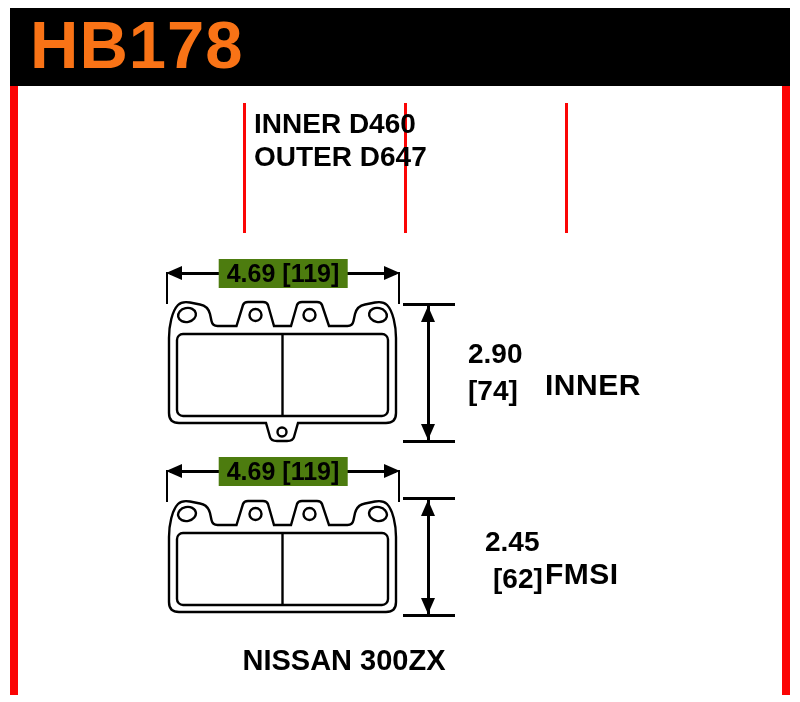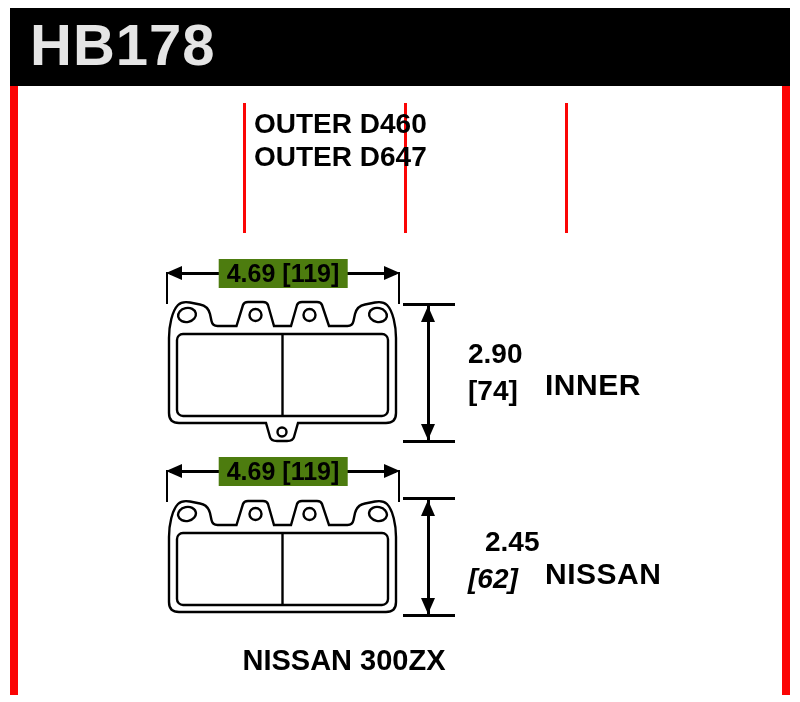--- a/index.html
+++ b/index.html
@@ -7,21 +7,21 @@
     position:relative; width:800px; height:702px; background:#fff;
     font-family:"Liberation Sans", sans-serif; color:#000; overflow:hidden;
   }
   .stripe { position:absolute; top:8px; width:8px; height:687px; background:var(--accent-red,#ff0000); }
   .stripe.left  { left:10px; }
   .stripe.right { left:782px; }
 
   .header-bar { position:absolute; left:10px; top:8px; width:780px; height:78px; background:var(--header-bg,#000); }
   .part-number {
     position:absolute; left:20px; top:50%; transform:translateY(-53%);
-    color:#e5e5e5; font-size:58px; font-weight:bold; letter-spacing:1px; white-space:nowrap;
+    color:#f97316; font-size:67px; font-weight:bold; letter-spacing:1px; white-space:nowrap;
   }
 
   .spec-divider { position:absolute; top:103px; width:3px; height:130px; background:var(--accent-red,#ff0000); }
   .spec-col { position:absolute; top:107px; font-size:28px; font-weight:bold; line-height:33px; white-space:nowrap; }
   .spec-col.compounds { left:112px; }
   .spec-col.fmsi      { left:254px; }
   .spec-col.thickness { left:572px; }
 
   
   .hdim { position:absolute; height:48px; }
@@ -64,21 +64,21 @@
 
   <div class="header-bar">
     <div class="part-number">HB178</div>
   </div>
 
   <div class="spec-divider" style="left:243px;"></div>
   <div class="spec-divider" style="left:404px;"></div>
   <div class="spec-divider" style="left:565px;"></div>
 
   <div class="spec-col fmsi">
-    <div>OUTER D460</div>
+    <div>INNER D460</div>
     <div>OUTER D647</div>
   </div>
 
   <div class="hdim" style="left:166px; top:259px; width:234px;">
     <div class="hline"></div>
     <div class="tick l"></div>
     <div class="tick r"></div>
     <div class="ah left"></div>
     <div class="ah right"></div>
     <div class="hlabel">4.69 [119]</div>
@@ -135,18 +135,18 @@
   </svg>
 
   <div class="vdim" style="left:403px; top:497px; height:120px;">
     <div class="cap top"></div>
     <div class="cap bottom"></div>
     <div class="vline"></div>
     <div class="ah up"></div>
     <div class="ah down"></div>
   </div>
   <div class="dim-value" style="left:468px; top:526px;margin-left:17px;">2.45</div>
-  <div class="dim-value" style="left:468px; top:563px;font-style:italic;">[62]</div>
-  <div class="pad-role" style="left:545px; top:541px;">NISSAN</div>
+  <div class="dim-value" style="left:493px; top:563px;">[62]</div>
+  <div class="pad-role" style="left:545px; top:541px;">FMSI</div>
 
   <div class="footer-vehicle">NISSAN 300ZX</div>
 
 </div>
 
 </body></html>

